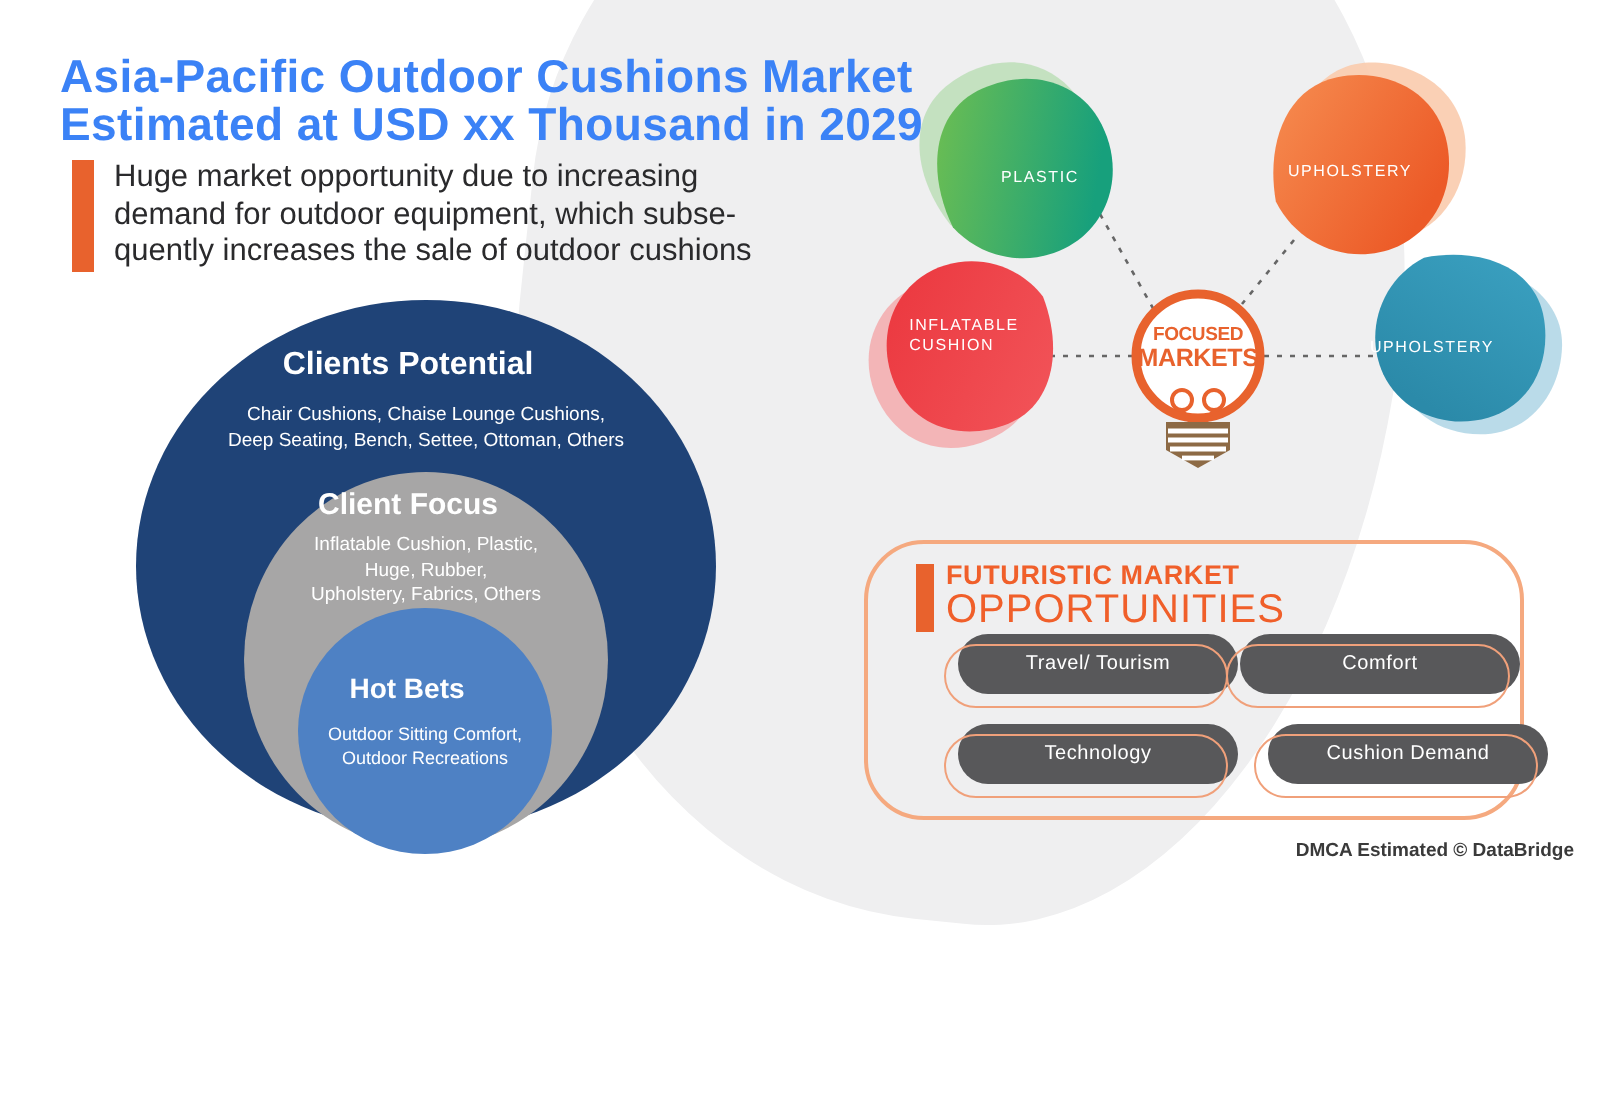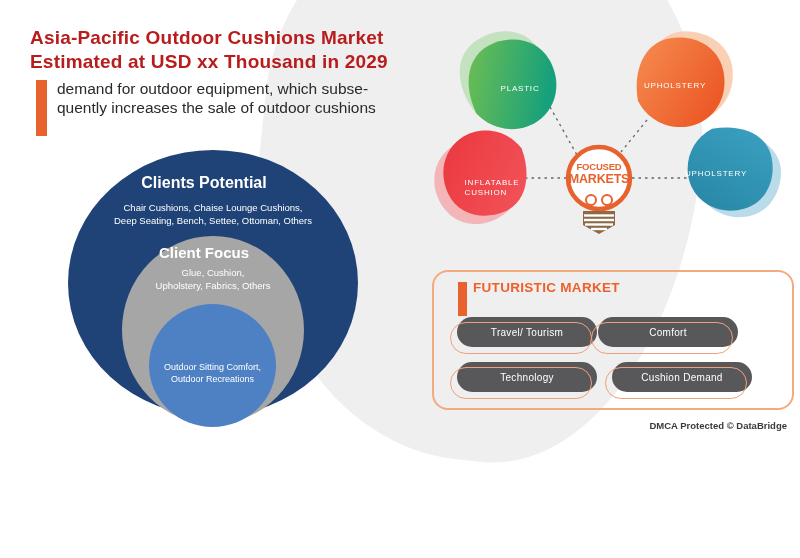--- a/index.html
+++ b/index.html
@@ -10,21 +10,21 @@
   
   .bg-blob {
     position:absolute; left:258px; top:-100px; width:440px; height:560px;
     background:#efeff0;
     border-radius:52% 48% 45% 55% / 40% 46% 60% 54%;
     transform:rotate(6deg);
   }
   
   .title-block {
     position:absolute; left:30px; top:26px;
-    font-size:19px; font-weight:700; color:#b91c1c; line-height:24px; letter-spacing:0.2px;
+    font-size:23px; font-weight:700; color:#3b82f6; line-height:24px; letter-spacing:0.2px;
   }
   .subtitle-block { position:absolute; left:36px; top:80px; display:flex; }
   .subtitle-bar { width:11px; height:56px; background:#e8622d; margin-right:10px; }
   .subtitle-text { font-size:15.5px; line-height:18.5px; color:#2a2a2c; }
   
   .circle { position:absolute; border-radius:50%; text-align:center; color:#fff; }
   .circle-outer  { left:68px;  top:150px; width:290px; height:266px; background:#1f4377; }
   .circle-middle { left:122px; top:236px; width:182px; height:188px; background:#a7a6a6; }
   .circle-inner  { left:149px; top:304px; width:127px; height:123px; background:#4e81c4; }
   .c-title { position:absolute; left:0; right:18px; font-weight:600; }
@@ -38,28 +38,28 @@
   
   .diagram { position:absolute; left:425px; top:15px; width:375px; height:250px; }
   .diagram svg { position:absolute; left:0; top:0; }
   .petal-label {
     position:absolute; transform:translate(-50%,-50%);
     color:#fff; font-size:8px; letter-spacing:0.8px; line-height:10px;
     white-space:nowrap;
   }
   
   .opps-box {
-    position:absolute; left:432px; top:270px; width:362px; height:140px;
-    border:2px solid #f5a97f; border-radius:16px; box-sizing:border-box;
+    position:absolute; left:432px; top:270px; width:330px; height:140px;
+    border:2px solid #f5a97f; border-radius:30px; box-sizing:border-box;
   }
   .opps-head { position:absolute; left:24px; top:8px; display:flex; }
   .opps-bar { width:9px; height:34px; background:#e8622d; margin-right:6px; margin-top:2px; }
   .opps-line1 { font-size:13.5px; font-weight:700; color:#f05f2a; letter-spacing:0.3px; }
   .opps-line2 { font-size:20px; font-weight:400; color:#f05f2a; letter-spacing:0.5px; margin-top:-1px; }
-  .pill { position:absolute; width:140px; height:30px; background:#58585a; border-radius:16px; }
+  .pill { position:absolute; width:140px; height:30px; background:#58585a; border-radius:16px;margin-left:22px; }
   .pill::before {
     content:""; position:absolute; left:-7px; top:5px; width:100%; height:100%;
     border:1px solid #f0a07a; border-radius:16px;
   }
   .pill-label {
     position:absolute; left:0; right:0; top:50%; transform:translateY(-50%);
     text-align:center; color:#fff; font-size:10px; letter-spacing:0.3px;
   }
   .pill-1 { left:23px;  top:45px; }
   .pill-2 { left:164px; top:45px; }
@@ -78,40 +78,43 @@
 
   <div class="bg-blob"></div>
 
   <div class="title-block">
     <div>Asia-Pacific Outdoor Cushions Market</div>
     <div>Estimated at USD xx Thousand in 2029</div>
   </div>
   <div class="subtitle-block">
     <div class="subtitle-bar"></div>
     <div class="subtitle-text">
+      <div>Huge market opportunity due to increasing</div>
       <div>demand for outdoor equipment, which subse-</div>
       <div>quently increases the sale of outdoor cushions</div>
     </div>
   </div>
 
   <div class="circle circle-outer">
     <div class="c-title">Clients Potential</div>
     <div class="c-lines">
       <div>Chair Cushions, Chaise Lounge Cushions,</div>
       <div>Deep Seating, Bench, Settee, Ottoman, Others</div>
     </div>
   </div>
   <div class="circle circle-middle">
     <div class="c-title">Client Focus</div>
     <div class="c-lines">
-      <div>Glue, Cushion,</div>
+      <div>Inflatable Cushion, Plastic,</div>
+      <div>Huge, Rubber,</div>
       <div>Upholstery, Fabrics, Others</div>
     </div>
   </div>
   <div class="circle circle-inner">
+    <div class="c-title">Hot Bets</div>
     <div class="c-lines">
       <div>Outdoor Sitting Comfort,</div>
       <div>Outdoor Recreations</div>
     </div>
   </div>
 
   <div class="diagram">
     <svg width="375" height="250" viewBox="0 0 375 250">
       <defs>
         <linearGradient id="gGreen" x1="0" y1="0" x2="1" y2="0.35">
@@ -164,43 +167,44 @@
           <line x1="160" y1="209.5" x2="188" y2="209.5"></line>
           <line x1="166" y1="214" x2="182" y2="214"></line>
         </g>
         <text x="174" y="155" text-anchor="middle" font-size="9.5" font-weight="bold" fill="#e8622d" letter-spacing="-0.2">FOCUSED</text>
         <text x="174" y="168" text-anchor="middle" font-size="12.5" font-weight="bold" fill="#e8622d" letter-spacing="-0.2">MARKETS</text>
       </g>
     </svg>
 
     <div class="petal-label" style="left:95px; top:74px;">PLASTIC</div>
     <div class="petal-label" style="left:250px; top:71px;">UPHOLSTERY</div>
-    <div class="petal-label" style="left:67px; top:153px;margin-top:20px;">
+    <div class="petal-label" style="left:57px; top:153px;">
       <div>INFLATABLE</div>
       <div>CUSHION</div>
     </div>
     <div class="petal-label" style="left:291px; top:159px;">UPHOLSTERY</div>
   </div>
 
   <div class="opps-box">
     <div class="opps-head">
       <div class="opps-bar"></div>
       <div>
         <div class="opps-line1">FUTURISTIC MARKET</div>
+        <div class="opps-line2">OPPORTUNITIES</div>
       </div>
     </div>
     <div class="pill pill-1">
       <div class="pill-label">Travel/ Tourism</div>
     </div>
     <div class="pill pill-2">
       <div class="pill-label">Comfort</div>
     </div>
     <div class="pill pill-3">
       <div class="pill-label">Technology</div>
     </div>
     <div class="pill pill-4">
       <div class="pill-label">Cushion Demand</div>
     </div>
   </div>
 
-  <div class="dmca">DMCA Protected © DataBridge</div>
+  <div class="dmca">DMCA Estimated © DataBridge</div>
 
 </div>
 
 </body></html>

